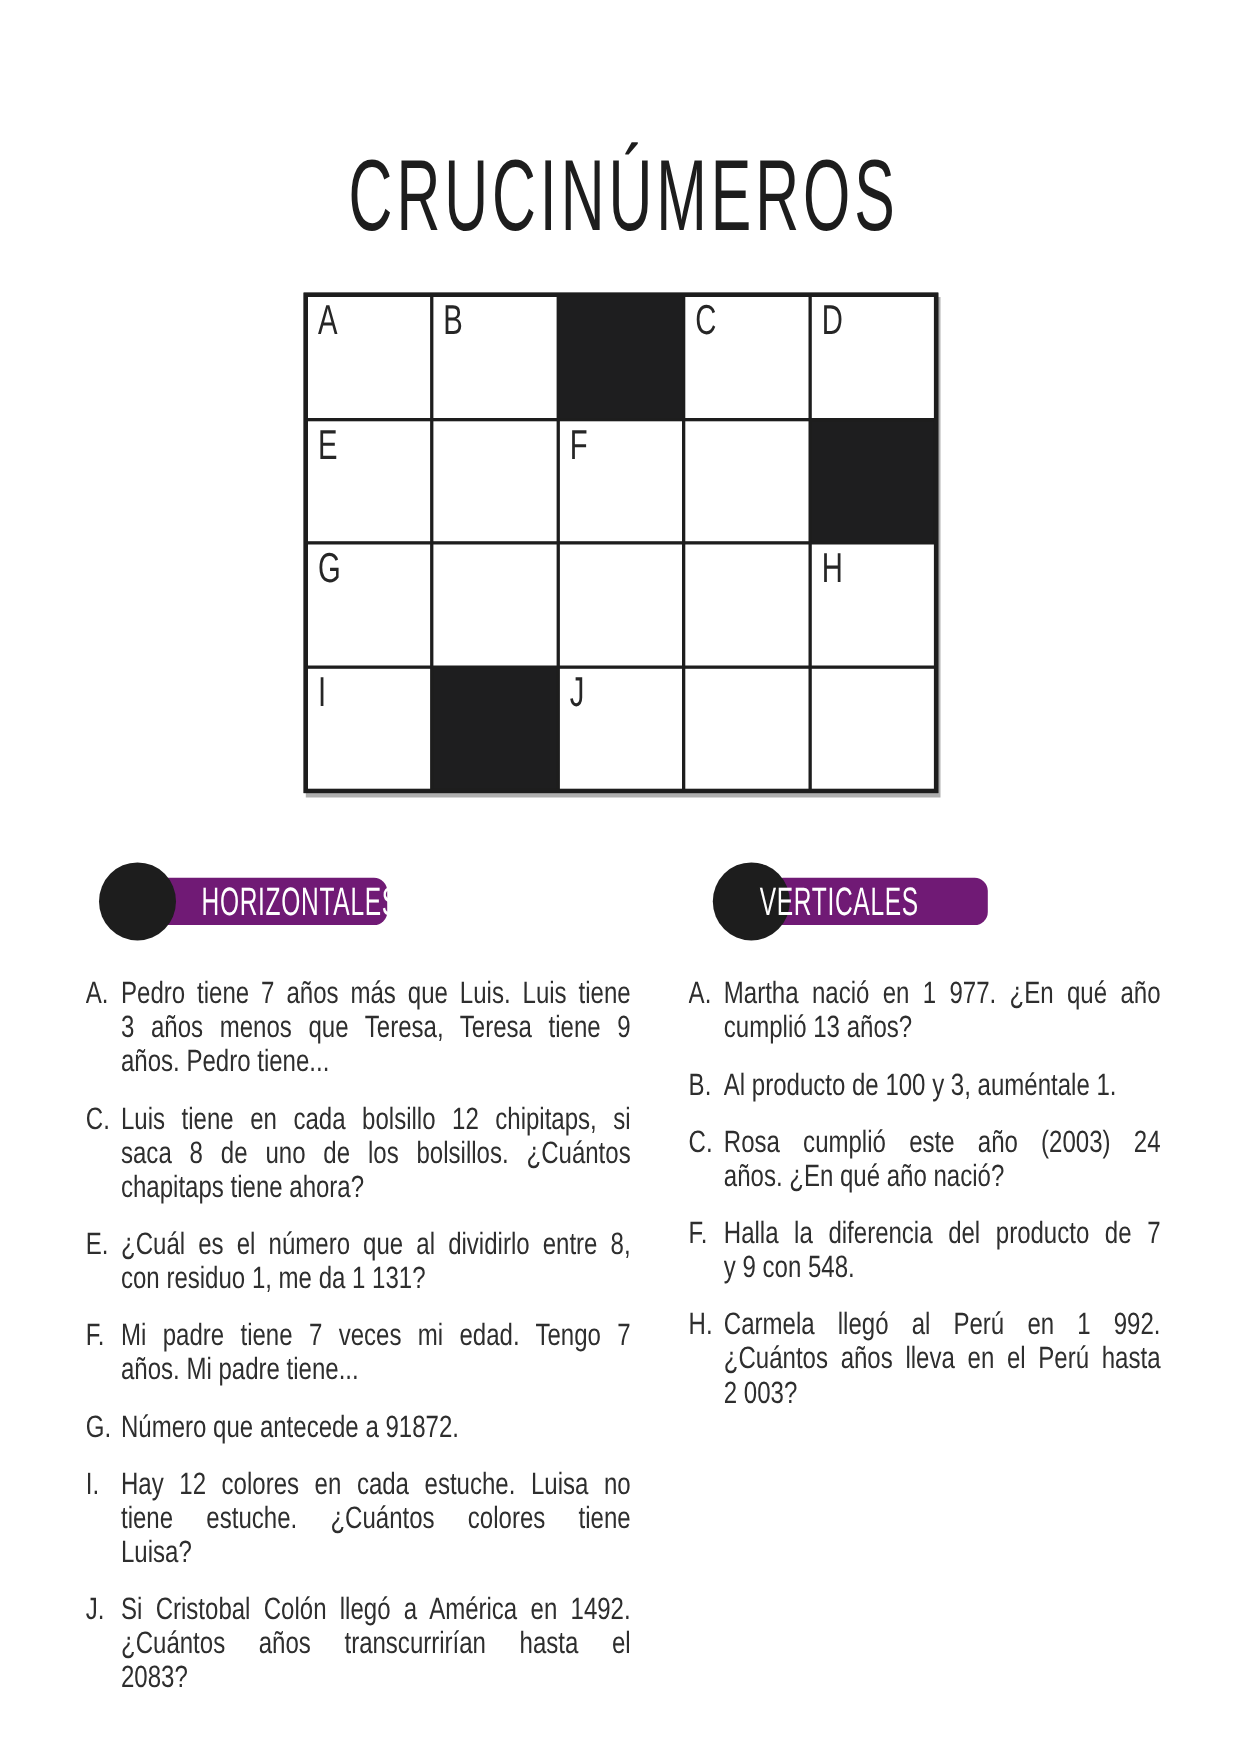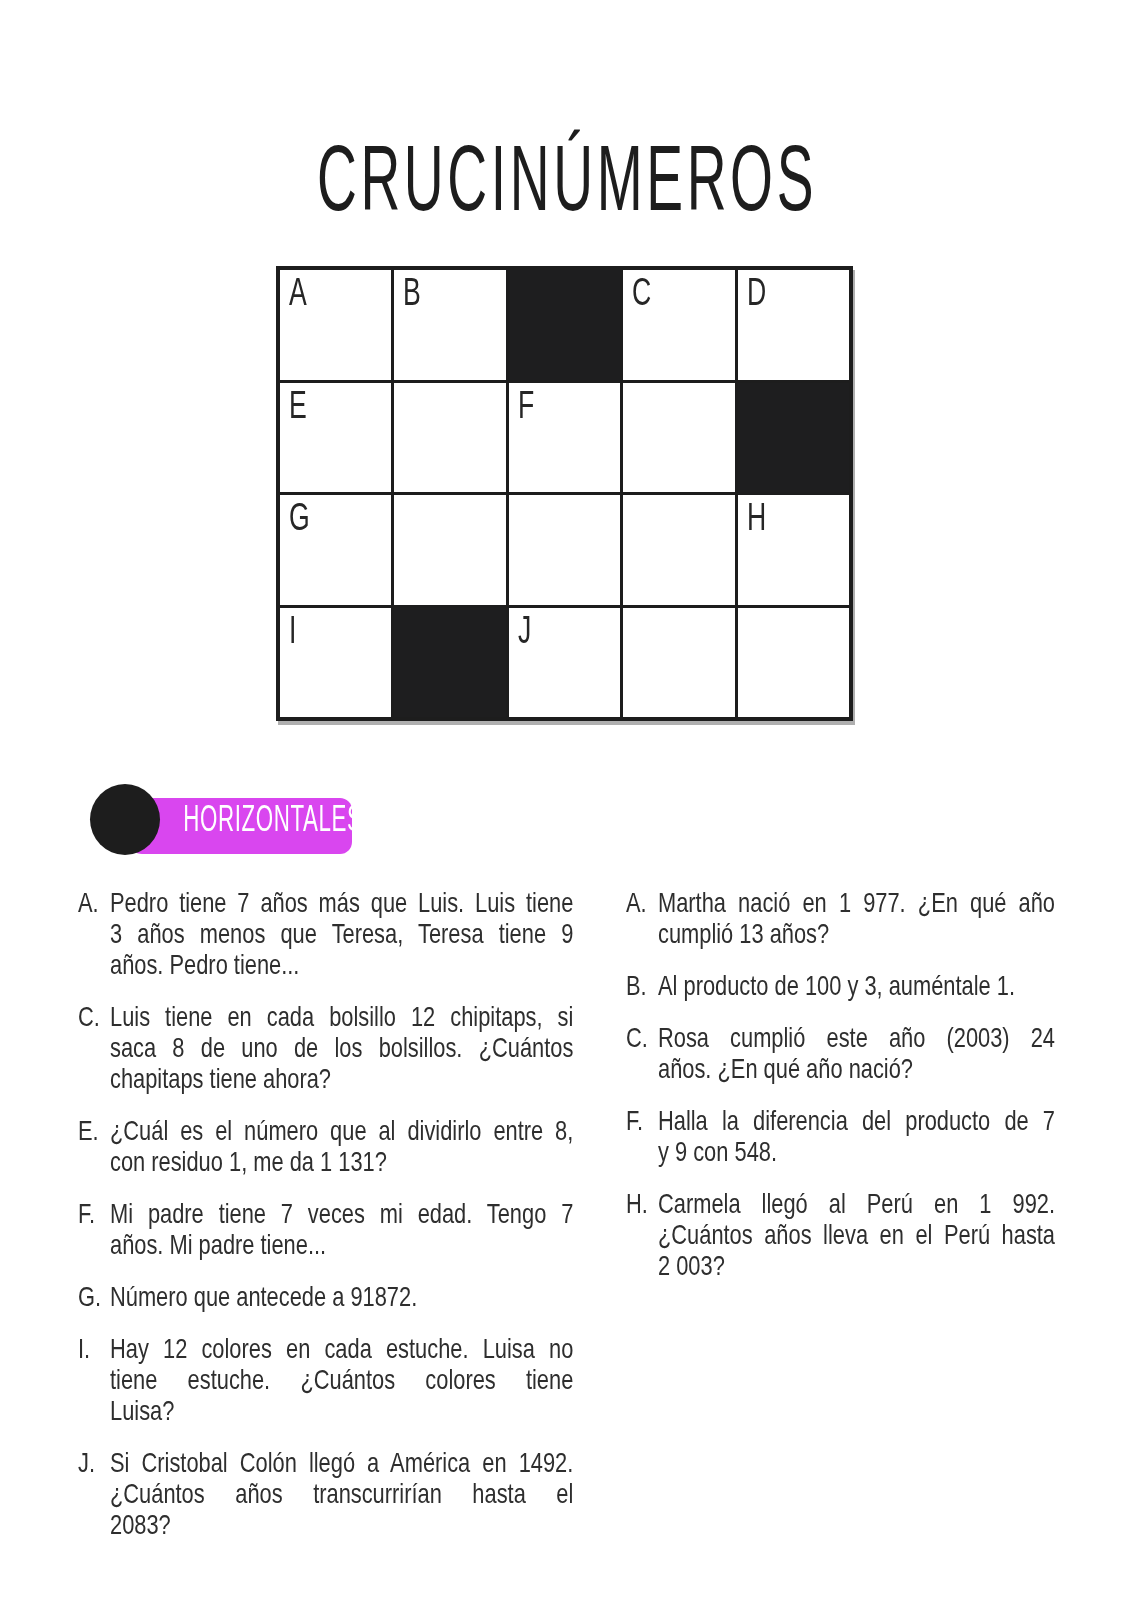--- a/index.html
+++ b/index.html
@@ -24,22 +24,22 @@
   }
   .cell { background:#ffffff; position:relative; }
   .cell.black { background:#1e1e1f; }
   .cell-letter {
     position:absolute; left:9px; top:2px; font-size:38px; line-height:1.1;
     color:#262626; transform:scaleX(0.7); transform-origin:0 0; font-weight:400;
   }
 
   
   .pill {
-    position:absolute; top:750px; height:56px; background:#d946ef;
-    border-radius:12px; display:flex; 
+    position:absolute; top:750px; height:43px; background:#701a75;
+    border-radius:12px; display:flex; align-items:center;
   }
   .pill::before {
     content:""; position:absolute; width:70px; height:71px; border-radius:50%;
     background:#1d1d1d; top:-14px;
   }
   #pill-h { left:130px; width:222px; }
   #pill-h::before { left:-40px; }
   #pill-v { left:700px; width:198px; }
   #pill-v::before { left:-52px; }
   .pill-label {
@@ -106,20 +106,23 @@
       <div class="cell">
         <span class="cell-letter">J</span>
       </div>
       <div class="cell"></div>
       <div class="cell"></div>
     </div>
 
   <div class="pill" id="pill-h">
     <span class="pill-label">HORIZONTALES</span>
   </div>
+  <div class="pill" id="pill-v">
+    <span class="pill-label">VERTICALES</span>
+  </div>
 
   <div class="clues" id="h-clues">
       <div class="clue">
         <span class="clue-label">A.</span>
         <div class="line">Pedro tiene 7 años más que Luis. Luis tiene</div>
         <div class="line">3 años menos que Teresa, Teresa tiene 9</div>
         <div class="line last">años. Pedro tiene...</div>
       </div>
       <div class="clue">
         <span class="clue-label">C.</span>

